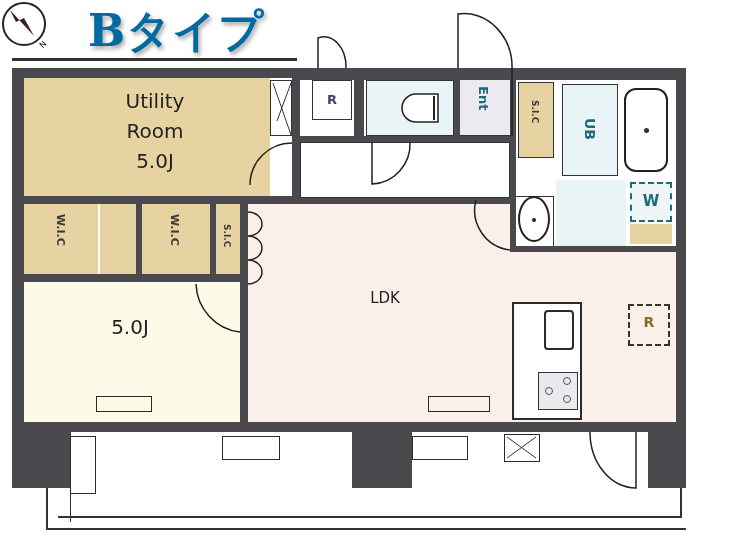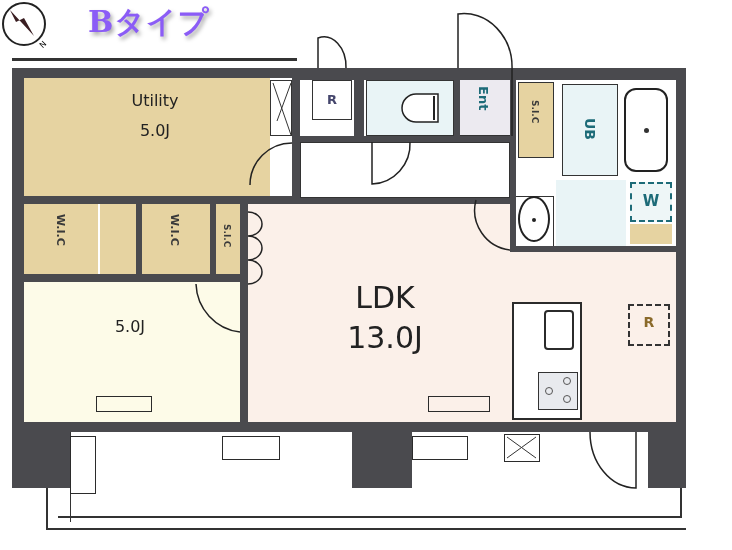--- a/index.html
+++ b/index.html
@@ -6,44 +6,45 @@
   body { width:732px; height:550px; background:#ffffff; position:relative; overflow:hidden; font-family:"DejaVu Sans", sans-serif; }
   .abs { position:absolute; box-sizing:border-box; }
   .wall { position:absolute; background:#4a4a4e; }
   .room { position:absolute; box-sizing:border-box; }
   .util { background:#e6d3a1; }
   .ldk { background:#fbf0e9; }
   .bed { background:#fdfbe8; }
   .wet { background:#e9f4f6; }
   .hall { background:#ffffff; }
   .lbl { position:absolute; text-align:center; color:#222; font-family:"DejaVu Sans", sans-serif; }
-  .big { font-size:16px; line-height:30px; }
+  .big { font-size:20px; line-height:30px; }
   .small { font-size:11px; color:#3a3a3a; font-weight:bold; }
   .vert { writing-mode:vertical-rl; }
   .outline { position:absolute; border:2px solid #2b2b2b; box-sizing:border-box; }
-  .title { position:absolute; left:88px; top:2px; font-family:"DejaVu Serif", serif; font-weight:bold; font-size:30px; color:#8b5cf6; text-shadow:2px 3px 4px rgba(0,0,0,0.35); letter-spacing:1px; }
+  .title { position:absolute; left:88px; top:2px; font-family:"DejaVu Serif", serif; font-weight:bold; font-size:44px; color:#0369a1; text-shadow:2px 3px 4px rgba(0,0,0,0.35); letter-spacing:1px; }
   .topline { position:absolute; left:12px; top:58px; width:285px; height:3px; background:#333; }
 </style>
 </head>
 <body>
 
 <div class="abs" style="left:2px;top:2px;width:44px;height:44px;border:2px solid #222;border-radius:50%;">
   <svg width="40" height="40" viewBox="0 0 40 40" style="position:absolute;left:0;top:0;">
     <polygon points="6,6 30,32 20,14 12,18" fill="#3a1e22"></polygon>
   </svg>
   <span style="position:absolute;left:36px;top:36px;font-size:8px;transform:rotate(-45deg);">N</span>
 </div>
 <div class="title">Bタイプ</div>
 <div class="topline"></div>
 
 <div class="abs" style="left:0;top:0;width:732px;height:550px;">
 
   <div class="room util" style="left:24px;top:78px;width:246px;height:118px;"></div>
   <div class="lbl big" style="left:80px;top:86px;width:150px;">
     <div>Utility</div>
+    <div>Room</div>
     <div>5.0J</div>
   </div>
   <div class="room hall" style="left:270px;top:80px;width:22px;height:56px;border:1px solid #333;">
     <svg width="22" height="56">
         <line x1="2" y1="2" x2="20" y2="54" stroke="#333"></line>
         <line x1="20" y1="2" x2="6" y2="40" stroke="#333"></line>
       </svg>
   </div>
 
   <div class="room util" style="left:24px;top:204px;width:74px;height:70px;"></div>
@@ -57,23 +58,22 @@
   <div class="room bed" style="left:24px;top:282px;width:216px;height:140px;"></div>
   <div class="lbl big" style="left:50px;top:312px;width:160px;">
     <div>5.0J</div>
   </div>
   <div class="outline" style="left:96px;top:396px;width:56px;height:16px;border-width:1.5px;"></div>
 
   <div class="room hall" style="left:300px;top:142px;width:210px;height:56px;border:1px solid #333;"></div>
 
   <div class="room ldk" style="left:248px;top:204px;width:270px;height:218px;"></div>
   <div class="room ldk" style="left:518px;top:250px;width:158px;height:172px;"></div>
-  <div class="lbl big" style="left:320px;top:278px;width:130px;font-size:30px;line-height:40px;">
+  <div class="lbl big" style="left:320px;top:278px;width:130px;font-size:15px;line-height:40px;">
     <div>LDK</div>
-    <div>13.0J</div>
   </div>
   <div class="outline" style="left:428px;top:396px;width:62px;height:16px;border-width:1.5px;"></div>
 
   <div class="outline" style="left:512px;top:302px;width:70px;height:118px;background:#fff;"></div>
   <div class="outline" style="left:544px;top:310px;width:30px;height:40px;border-radius:4px;"></div>
   <div class="abs" style="left:538px;top:372px;width:40px;height:38px;background:#e8eaee;border:1.5px solid #333;">
     <span style="position:absolute;left:6px;top:14px;width:6px;height:6px;border:1.5px solid #555;border-radius:50%;"></span>
     <span style="position:absolute;left:24px;top:4px;width:6px;height:6px;border:1.5px solid #555;border-radius:50%;"></span>
     <span style="position:absolute;left:24px;top:22px;width:6px;height:6px;border:1.5px solid #555;border-radius:50%;"></span>
   </div>

